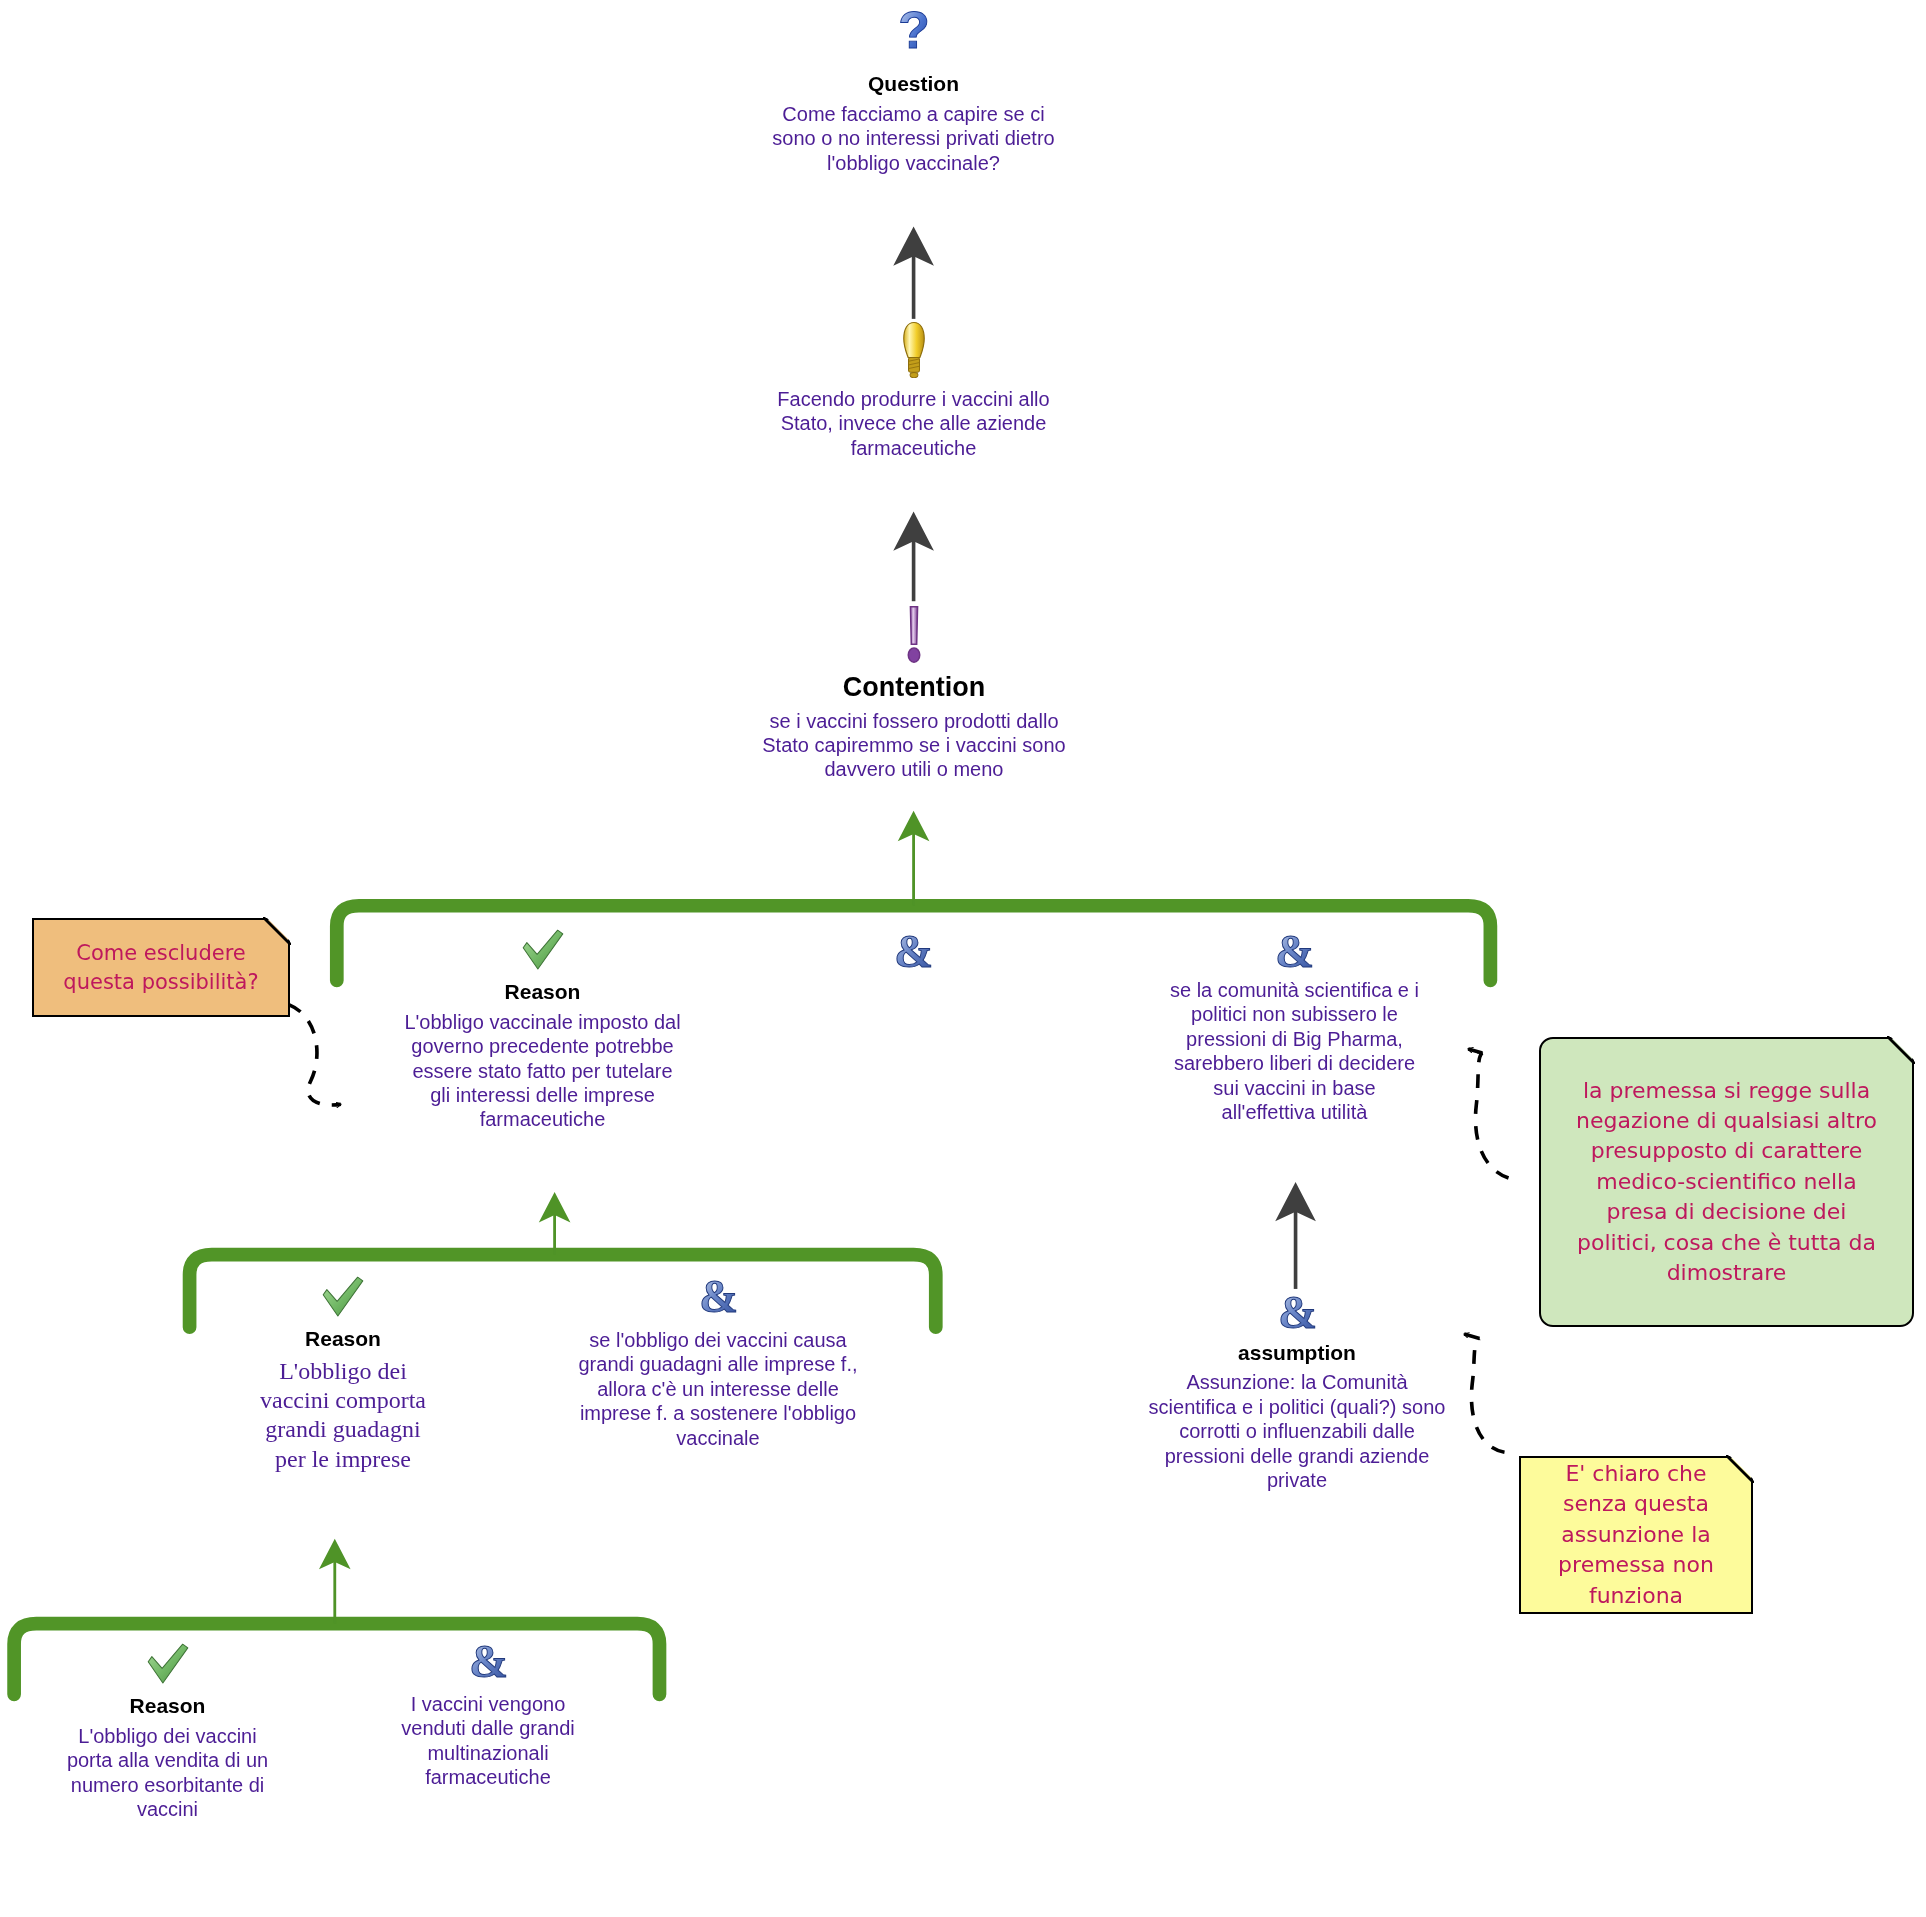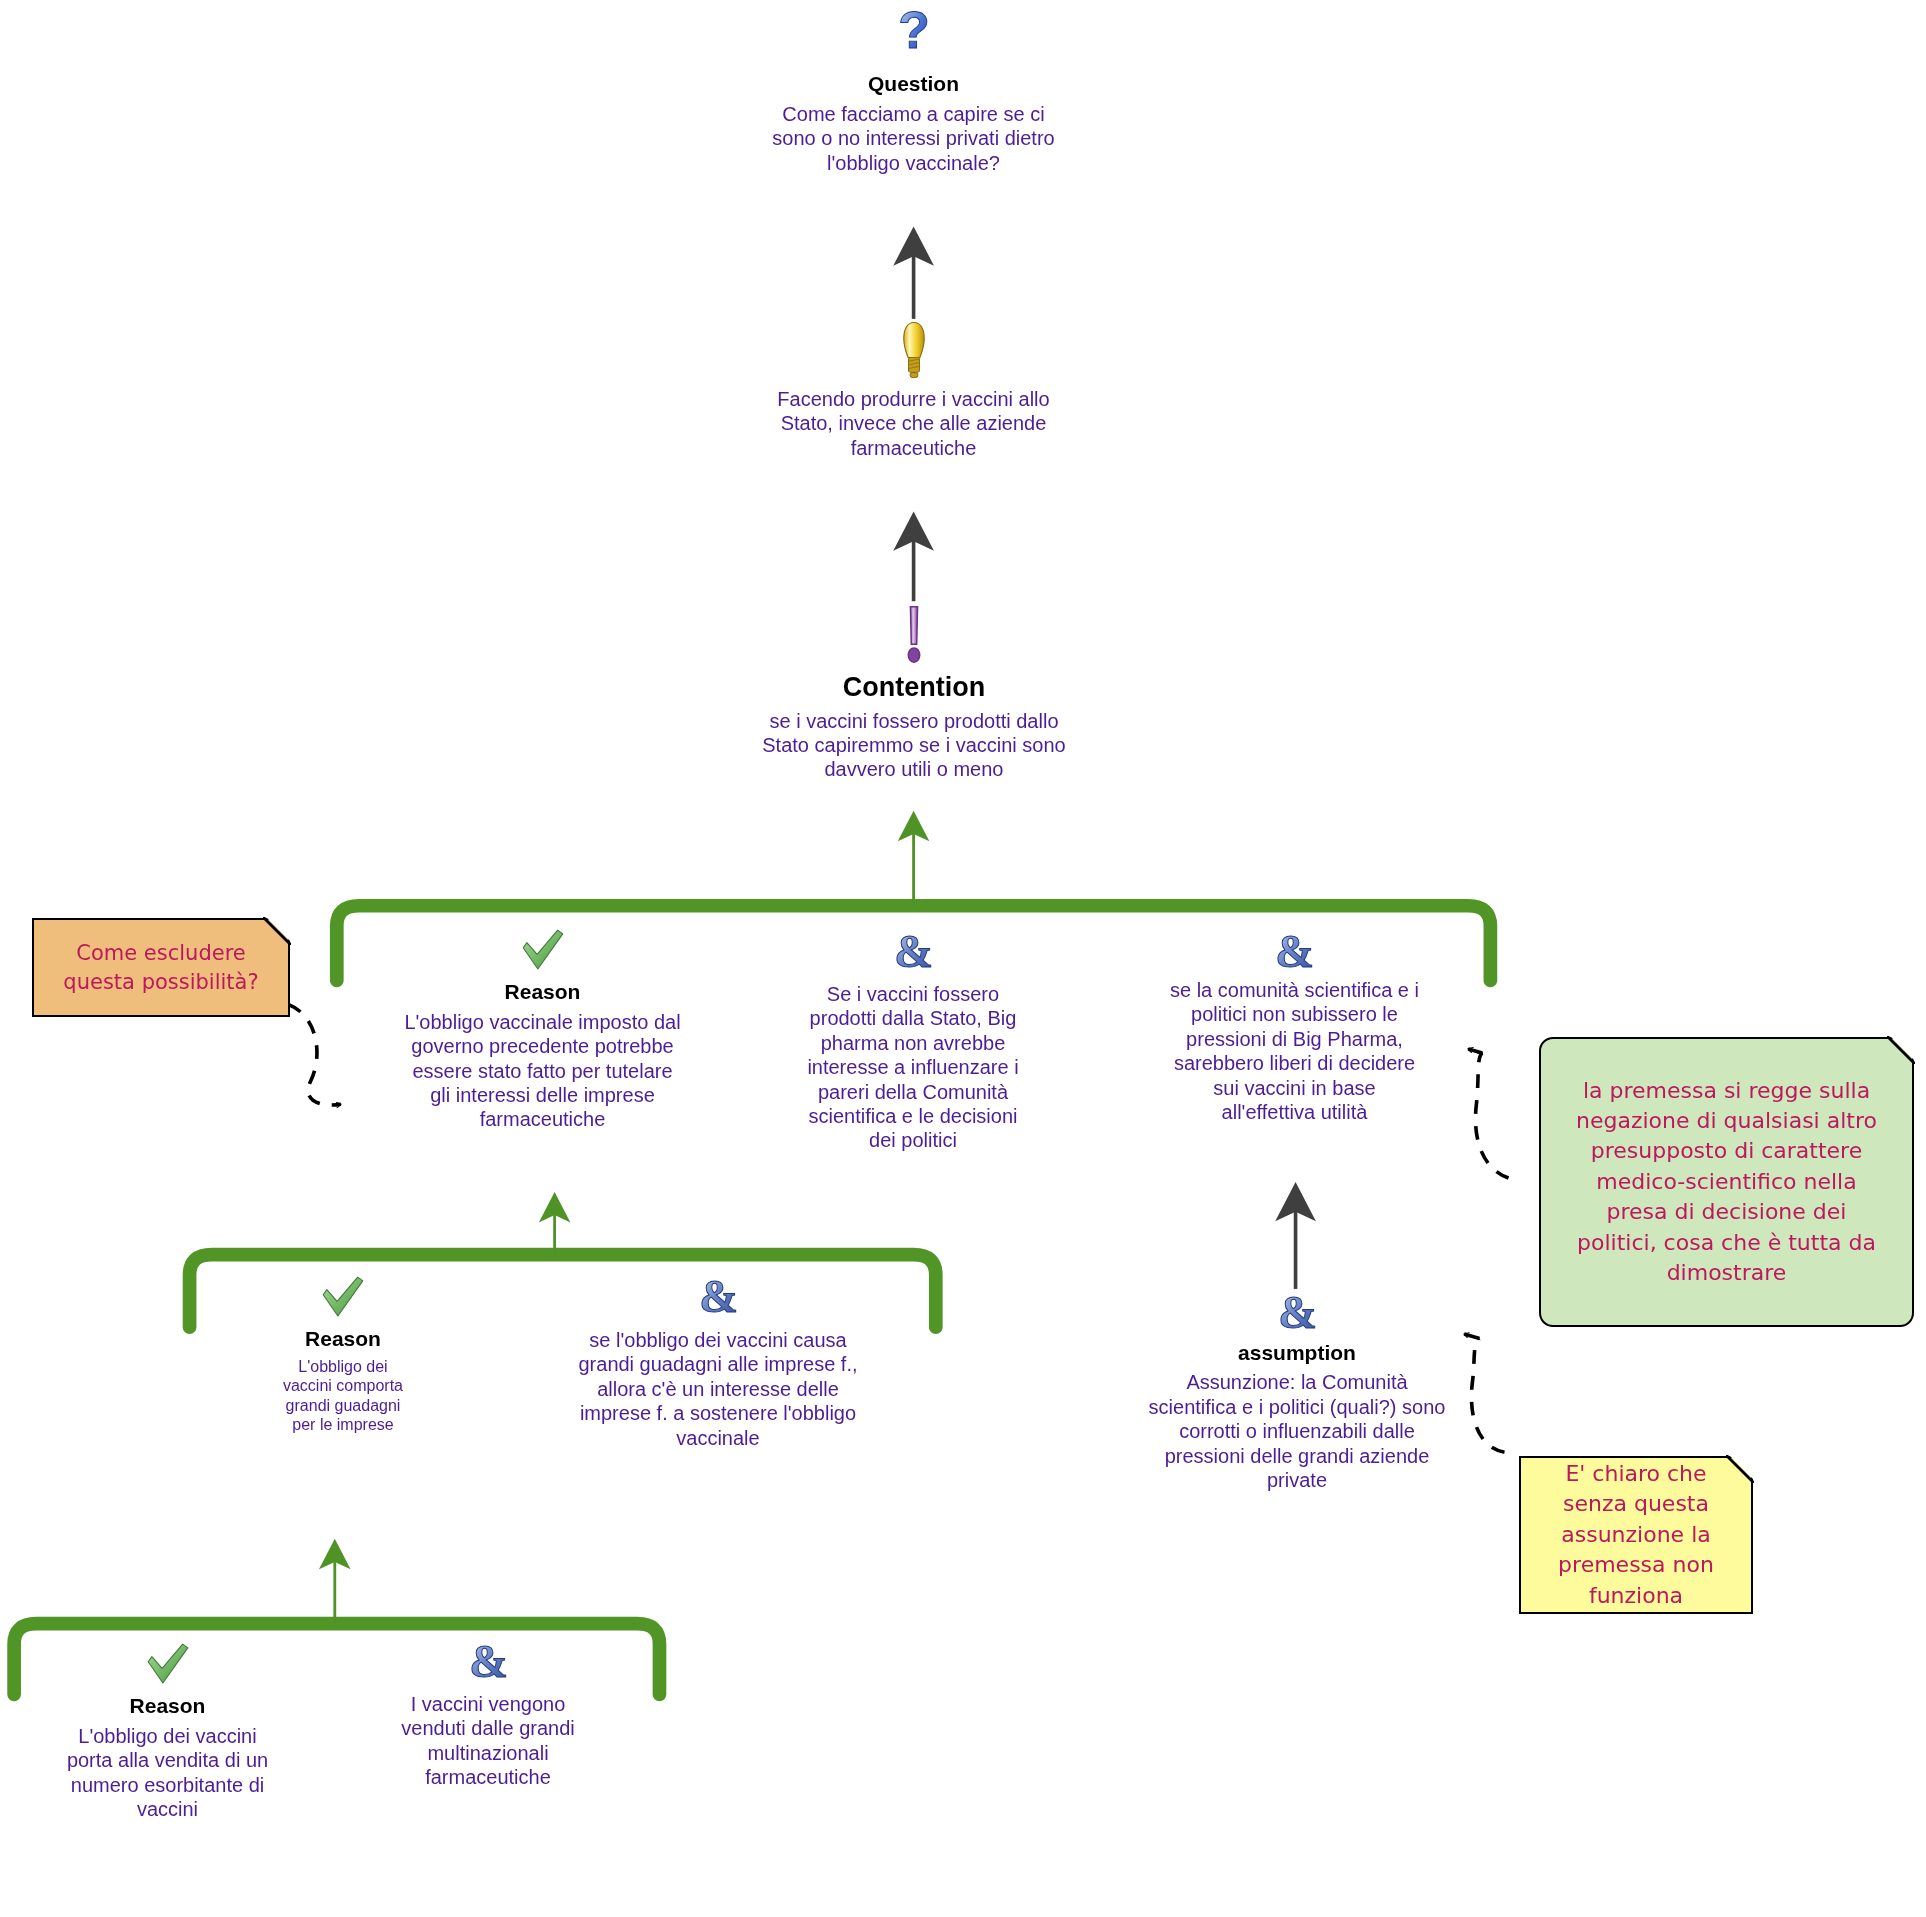--- a/index.html
+++ b/index.html
@@ -166,27 +166,20 @@
       <defs>
           <linearGradient id="amp1" x1="0" y1="0" x2="1" y2="1">
         <stop offset="0%" stop-color="#CBD7EE"></stop>
             <stop offset="45%" stop-color="#6B87C8"></stop>
         <stop offset="100%" stop-color="#2C4B9B"></stop>
           </linearGradient>
         </defs>
       <text x="26" y="54" font-family="'Liberation Serif',serif" font-size="62" font-weight="bold" text-anchor="middle" fill="url(#amp1)" stroke="#21397C" stroke-width="1.3">&amp;</text>
     </svg>
     <div class="ntitle" style="font-size:21px;"></div>
-    <div class="ntext" style="font-size:20px;margin-top:8px;">Se i vaccini fossero
-prodotti dalla Stato, Big
-pharma non avrebbe
-interesse a influenzare i
-pareri della Comunità
-scientifica e  le decisioni
-dei politici</div>
   </div>
 
   <div class="node" style="left:1089px;top:926px;width:411px;">
     <svg class="icon-img" width="39" height="48" viewBox="0 0 52 64">
       <use href="#none"></use>
       <defs>
           <linearGradient id="amp2" x1="0" y1="0" x2="1" y2="1">
         <stop offset="0%" stop-color="#CBD7EE"></stop>
             <stop offset="45%" stop-color="#6B87C8"></stop>
         <stop offset="100%" stop-color="#2C4B9B"></stop>
@@ -208,21 +201,21 @@
       <defs>
           <linearGradient id="ck2" x1="0" y1="0" x2="1" y2="1">
         <stop offset="0%" stop-color="#A8DC9A"></stop>
             <stop offset="55%" stop-color="#6FB663"></stop>
         <stop offset="100%" stop-color="#4C8B42"></stop>
           </linearGradient>
         </defs>
       <path d="M5,27 L10,20 L24,36 L52,3 L59,8 L25,56 Z" fill="url(#ck2)" stroke="#3E7436" stroke-width="1.4" stroke-linejoin="round"></path>
     </svg>
     <div class="ntitle" style="font-size:21px;margin-top:8px;">Reason</div>
-    <div class="ntext" style="font-size:16px;margin-top:5.6px;">L'obbligo dei
+    <div class="ntext" style="font-size:24px;margin-top:5.6px;font-family:Liberation Serif, serif;">L'obbligo dei
 vaccini comporta
 grandi guadagni
 per le imprese</div>
   </div>
 
   <div class="node" style="left:480px;top:1271px;width:476px;">
     <svg class="icon-img" width="39" height="48" viewBox="0 0 52 64">
       <defs>
           <linearGradient id="amp3" x1="0" y1="0" x2="1" y2="1">
         <stop offset="0%" stop-color="#CBD7EE"></stop>

